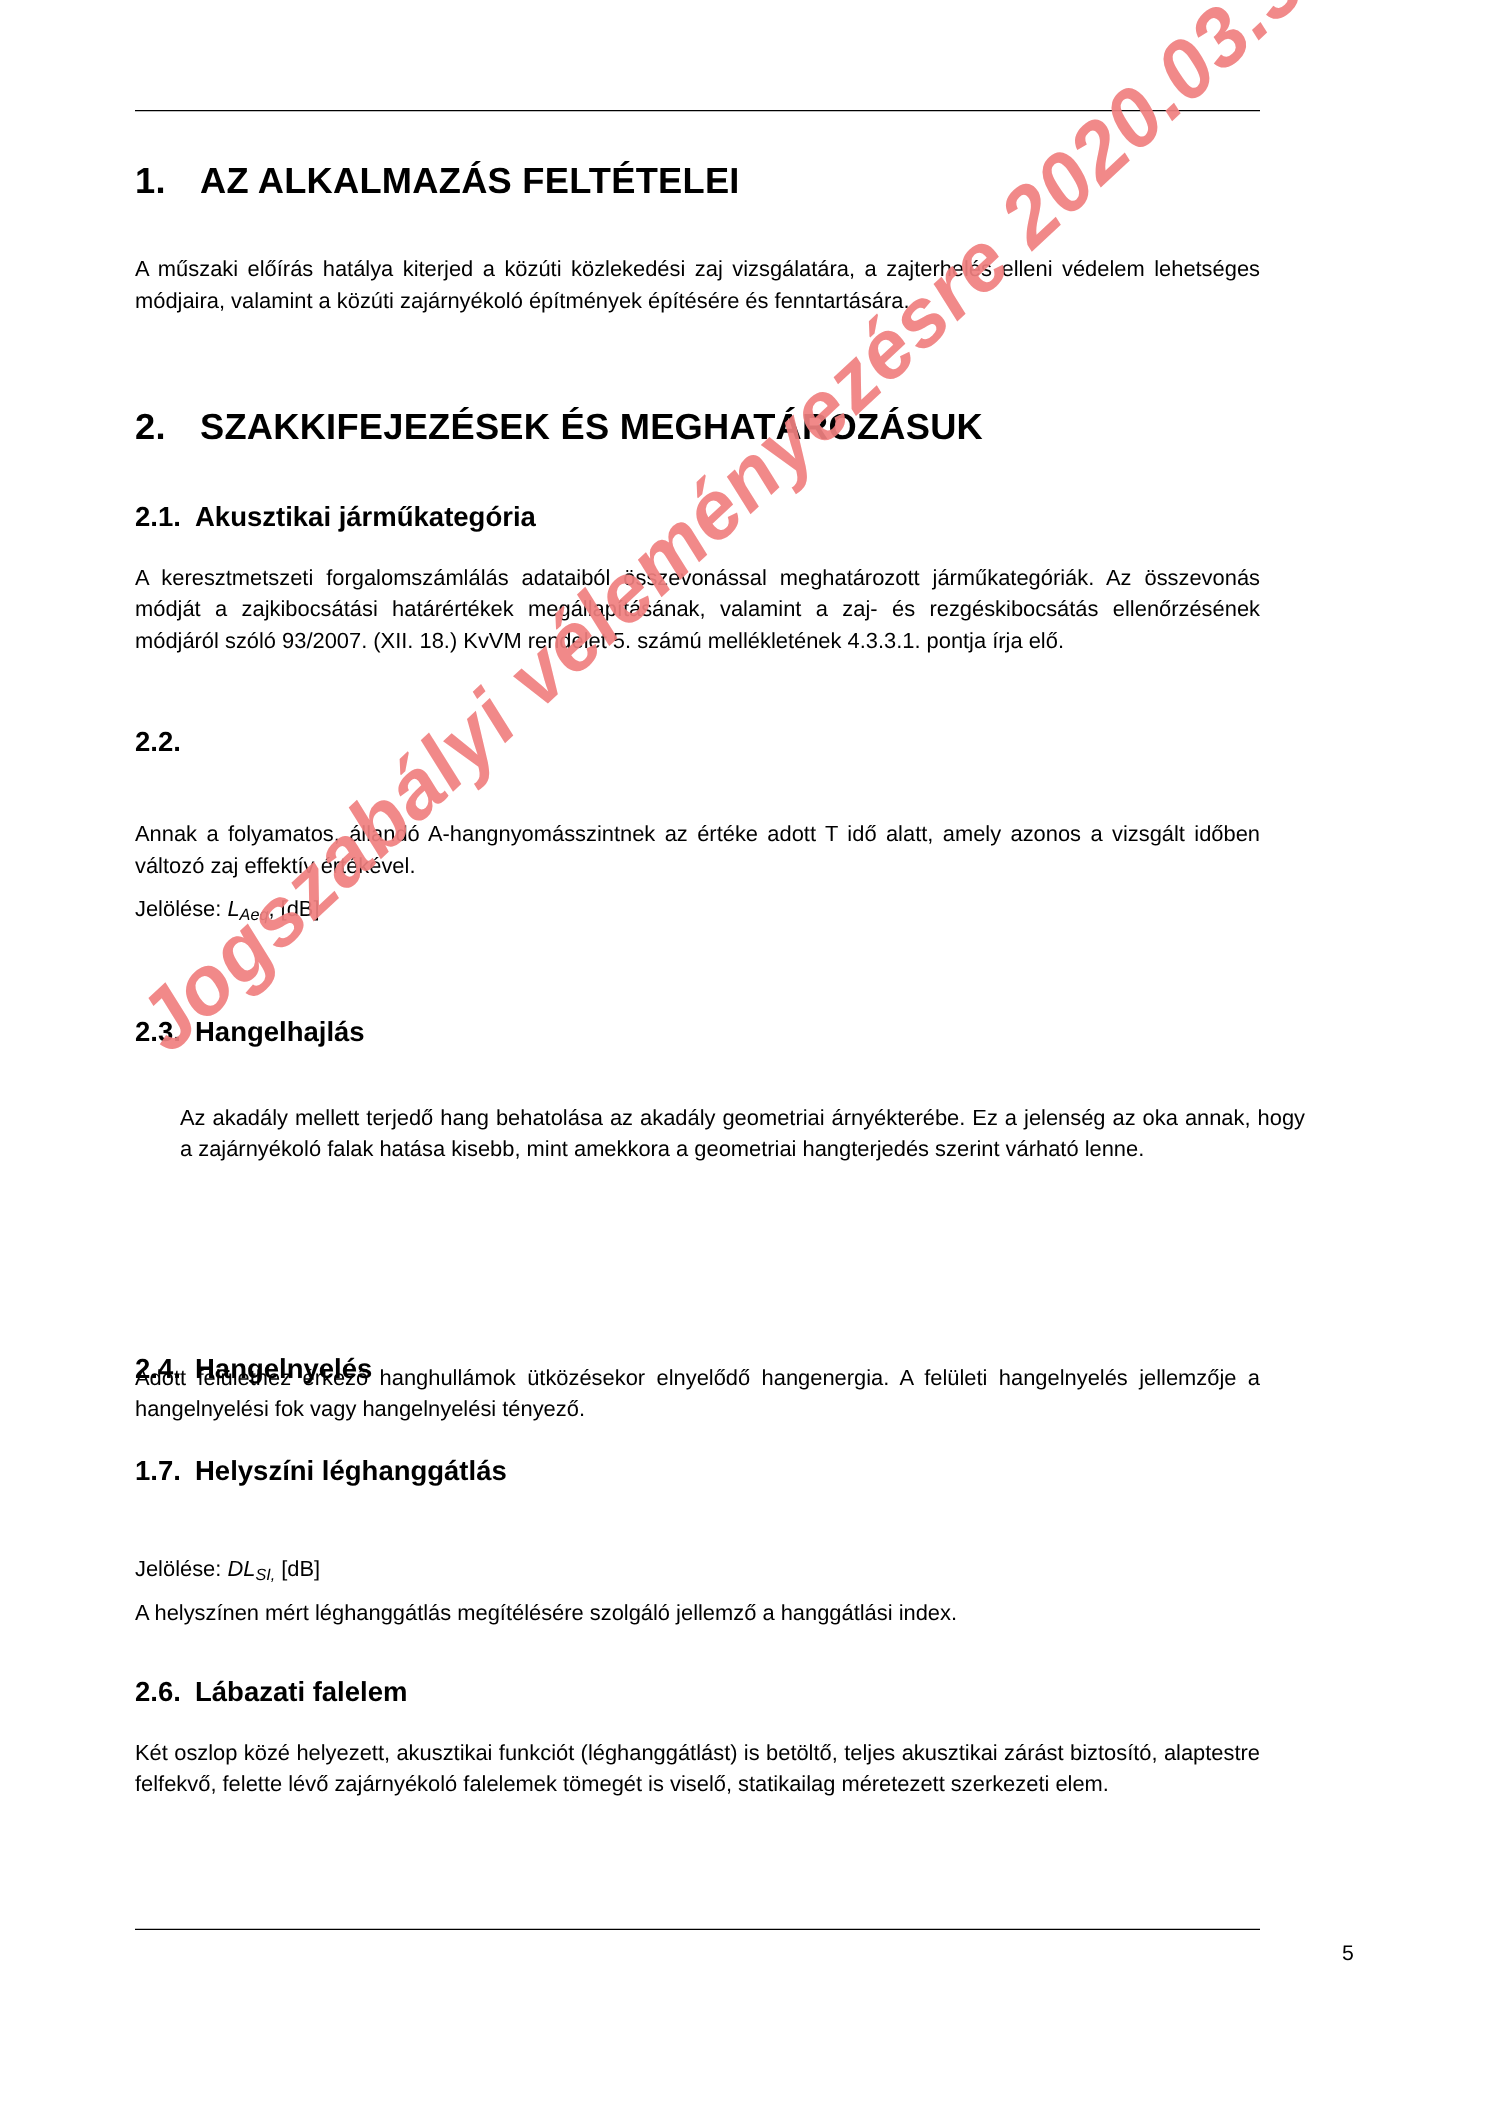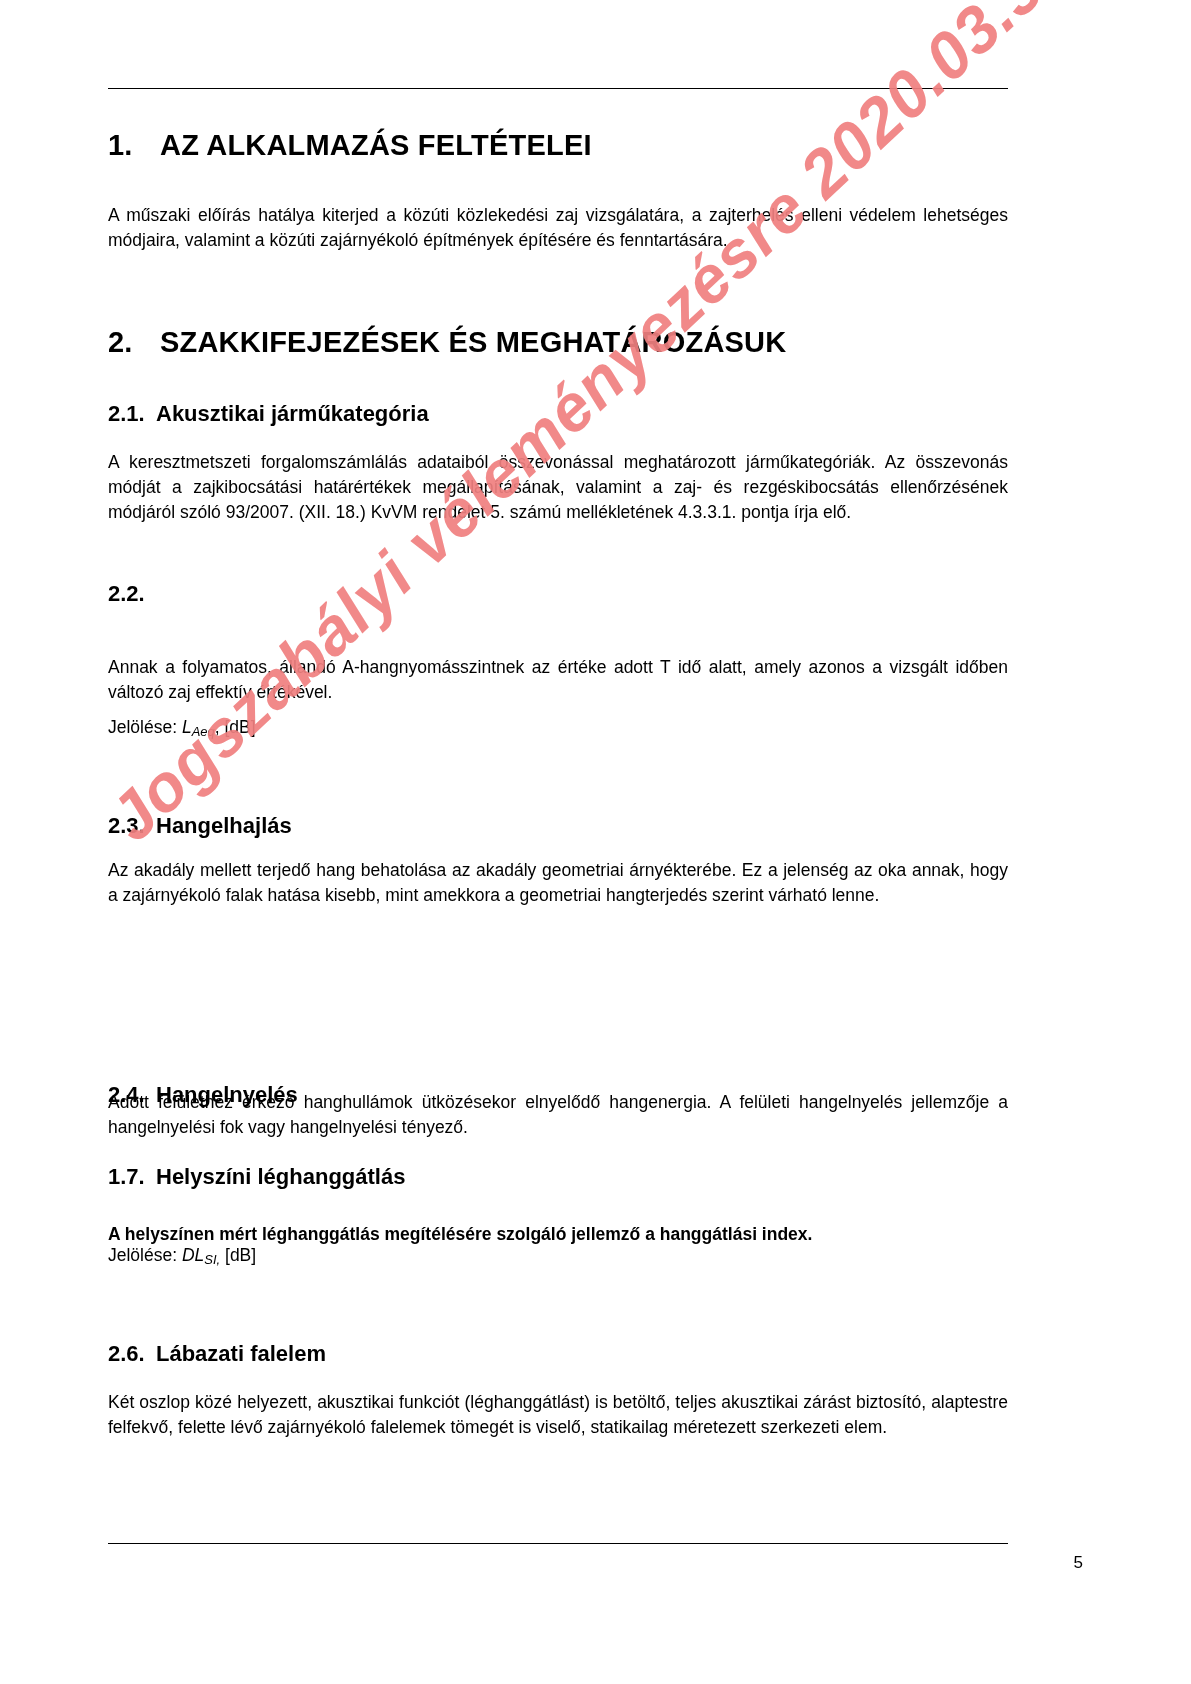--- a/index.html
+++ b/index.html
@@ -178,41 +178,41 @@
         <span class="ital">L</span><span class="sub ital">Aeq</span><span>, [dB]</span>
       </p>
     </div>
 
     <div class="body-block" style="top:812px;">
       <h2 class="h2">
         <span class="num">2.3.</span>
         <span>Hangelhajlás</span>
       </h2>
     </div>
-    <div class="body-block" style="top:858px;">
+    <div class="body-block" style="top:882px;margin-left:36px;">
       <p class="para">Az akadály mellett terjedő hang behatolása az akadály geometriai árnyékterébe. Ez a jelenség az oka annak, hogy a zajárnyékoló falak hatása kisebb, mint amekkora a geometriai hangterjedés szerint várható lenne.</p>
     </div>
 
     <div class="body-block" style="top:1081px;">
       <h2 class="h2">
         <span class="num">2.4.</span>
         <span>Hangelnyelés</span>
       </h2>
     </div>
     <div class="body-block" style="top:1090px;">
       <p class="para">Adott felülethez érkező hanghullámok ütközésekor elnyelődő hangenergia. A felületi hangelnyelés jellemzője a hangelnyelési fok vagy hangelnyelési tényező.</p>
     </div>
 
     <div class="body-block" style="top:1163px;">
       <h2 class="h2">
         <span class="num">1.7.</span>
         <span>Helyszíni léghanggátlás</span>
       </h2>
     </div>
-    <div class="body-block" style="top:1222px;font-weight:bold;">
+    <div class="body-block" style="top:1278px;">
       <p class="para">A helyszínen mért léghanggátlás megítélésére szolgáló jellemző a hanggátlási index.</p>
     </div>
     <div class="body-block" style="top:1243px;">
       <p class="para left">
         <span>Jelölése:</span>
         <span class="ital">DL</span><span class="sub ital">SI,</span><span> [dB]</span>
       </p>
     </div>
 
     <div class="body-block" style="top:1340px;">

